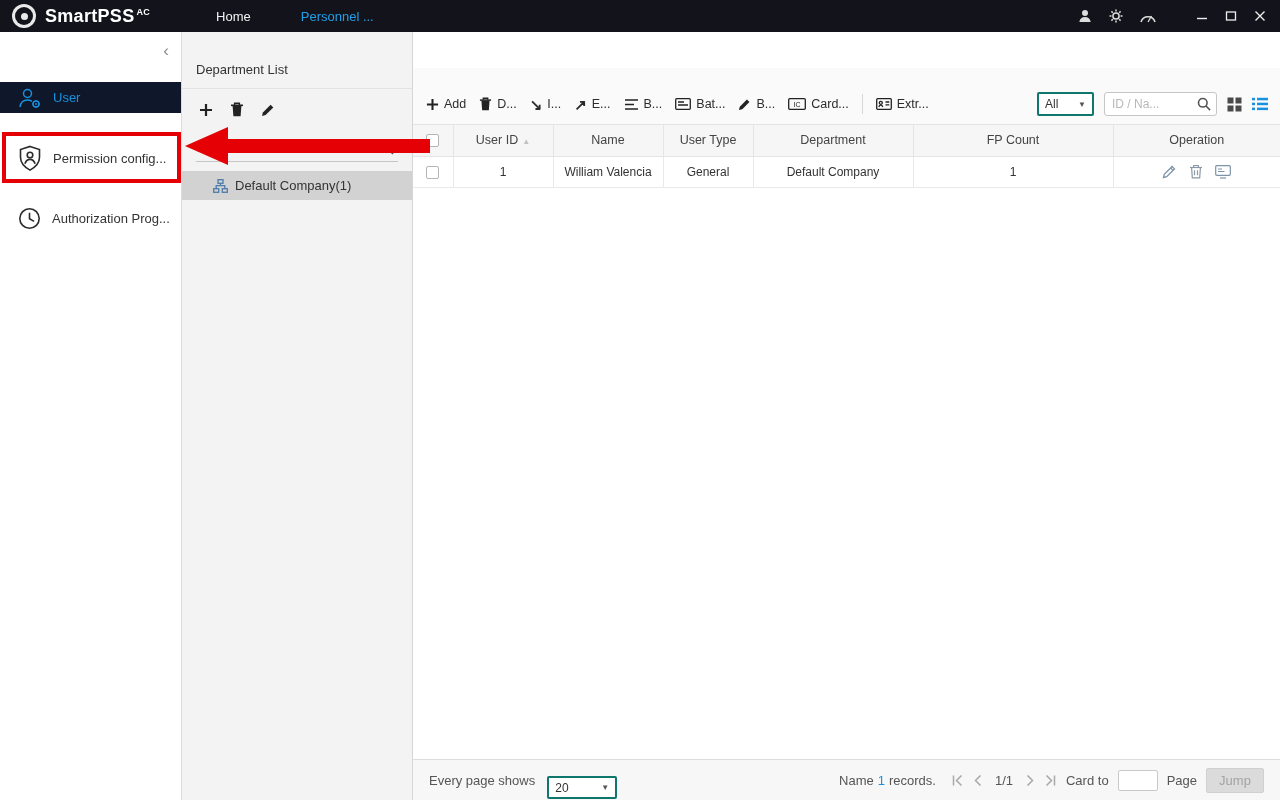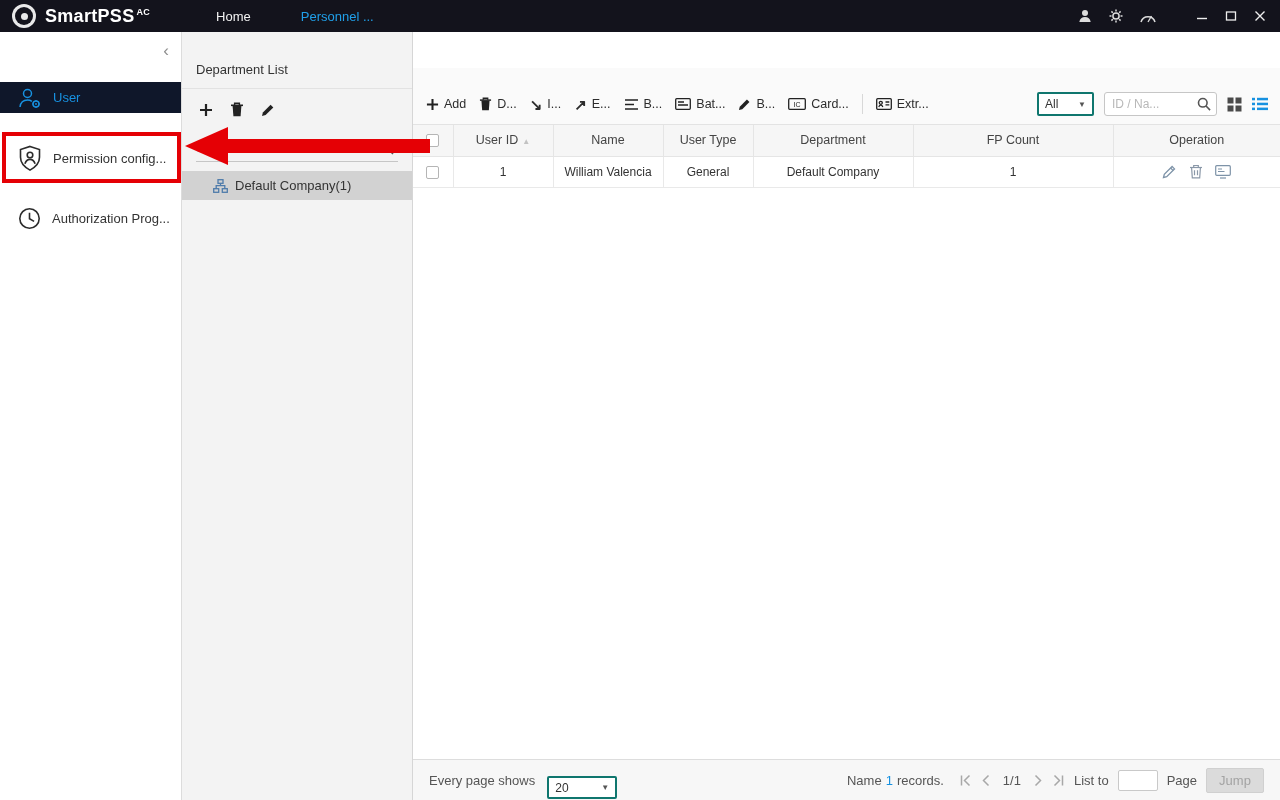--- a/index.html
+++ b/index.html
@@ -411,21 +411,21 @@
             <svg width="13" height="13" viewBox="0 0 13 13" fill="none" stroke="#a8a8a8" stroke-width="1.5">
                 <path d="M4.5 1.5l5 5-5 5"></path>
               </svg>
           </span>
           <span class="pg-btn">
             <svg width="13" height="13" viewBox="0 0 13 13" fill="none" stroke="#a8a8a8" stroke-width="1.5">
                 <path d="M10.5 1.5v10M2.5 1.5l5 5-5 5"></path>
               </svg>
           </span>
         </span>
-        <span>List to</span>
+        <span>Card to</span>
         <input class="jump-input" type="text" style="">
         <span>Page</span>
         <button class="jump-btn">Jump</button>
       </div>
     </div>
   </main>
 
   <div class="anno-box"></div>
   <div class="anno-shaft"></div>
   <div class="anno-head"></div>

